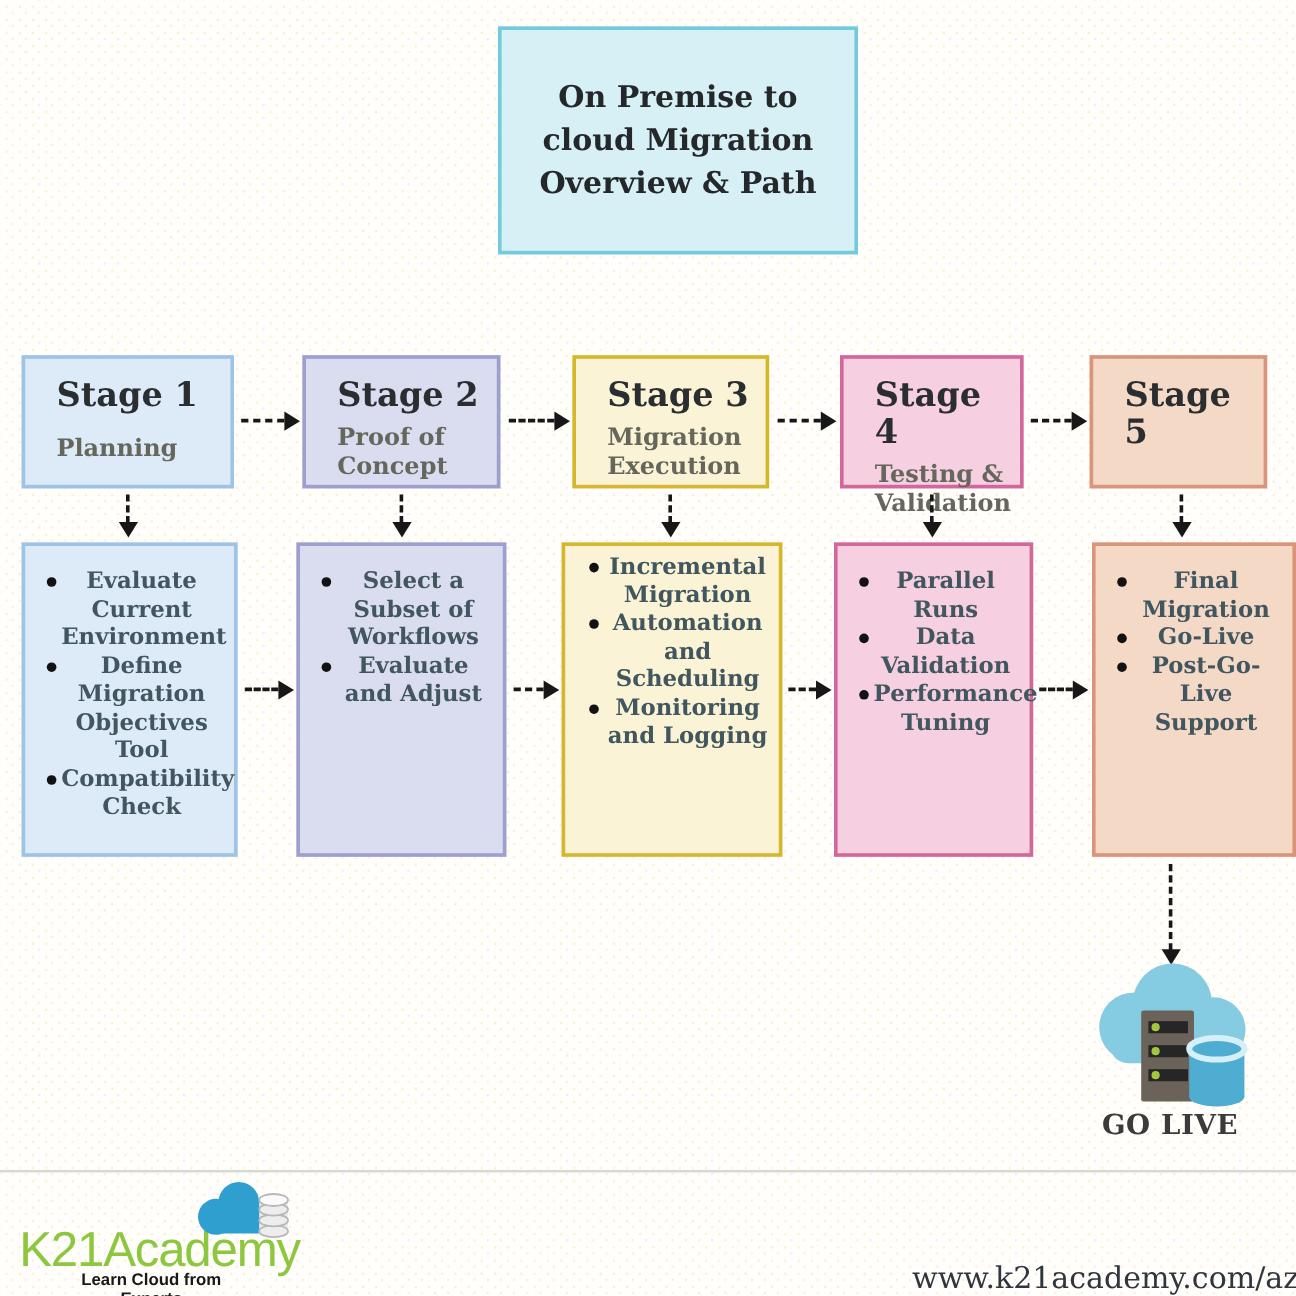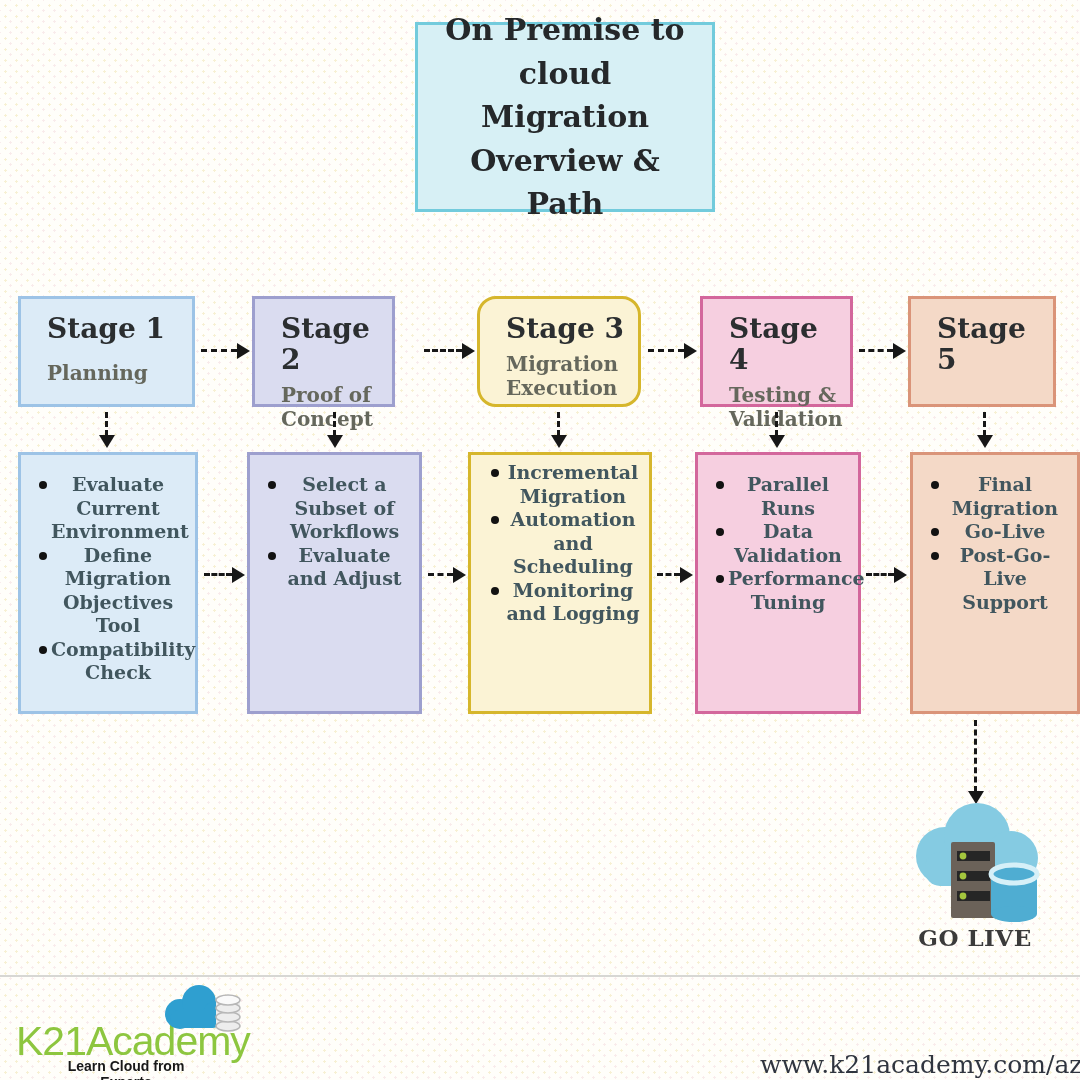--- a/index.html
+++ b/index.html
@@ -9,21 +9,21 @@
     background-color:#fffefa;
     background-image:
       radial-gradient(circle, rgba(228,210,120,.30) 1px, transparent 1.3px),
       radial-gradient(circle, rgba(226,170,185,.22) 1px, transparent 1.3px);
     background-size:11px 11px,11px 11px;
     background-position:0 0,5px 5px;
   }
   .box{position:absolute;box-sizing:border-box;border:3px solid #999;}
   
   #title-box{left:415px;top:22px;width:300px;height:190px;display:flex;align-items:center;justify-content:center;padding:10px 14px;text-align:center;}
-  #title-box .t{font-size:30px;font-weight:bold;color:#25282a;line-height:1.45;}
+  #title-box .t{font-size:25px;font-weight:bold;color:#25282a;line-height:1.45;}
   
   .stage-box{top:296px;height:111px;padding:15px 8px 0 26px;}
   .stage-name{font-size:28px;font-weight:bold;color:#2b2e30;line-height:1.1;}
   .stage-sub{font-size:20px;font-weight:bold;color:#65675c;line-height:1.22;margin-top:7px;}
   
   .detail-box{top:452px;height:262px;padding:18px 0 0 0;}
   .detail-box ul{list-style:none;margin:0;padding:0 10px 0 30px;}
   .detail-box li{position:relative;text-align:center;font-size:19px;font-weight:bold;color:#41565e;line-height:1.24;}
   .detail-box li::before{content:"";position:absolute;left:-12px;top:8px;width:8px;height:8px;border-radius:50%;background:#121212;}
   .detail-box.tight{padding-top:6px;}
@@ -55,25 +55,25 @@
 <div id="canvas">
 
   <div id="title-box" class="box" style="background: rgb(215, 240, 245); border-color: rgb(114, 203, 220);">
     <div class="t">On Premise to cloud Migration Overview &amp; Path</div>
   </div>
 
   <div class="box stage-box" style="left: 18px; width: 177px; background: rgb(220, 235, 247); border-color: rgb(157, 195, 230);">
     <div class="stage-name">Stage 1</div>
     <div class="stage-sub" style="margin-top:16px;">Planning</div>
   </div>
-  <div class="box stage-box" style="left: 252px; width: 143px; background: rgb(218, 220, 240); border-color: rgb(157, 159, 206);">
+  <div class="box stage-box" style="left: 252px; width: 165px; background: rgb(218, 220, 240); border-color: rgb(157, 159, 206);">
     <div class="stage-name">Stage 2</div>
     <div class="stage-sub">Proof of Concept</div>
   </div>
-  <div class="box stage-box" style="left: 477px; width: 164px; background: rgb(251, 243, 213); border-color: rgb(214, 182, 44); border-radius: 19px;">
+  <div class="box stage-box" style="left: 477px; width: 164px; background: rgb(251, 243, 213); border-color: rgb(214, 182, 44);">
     <div class="stage-name">Stage 3</div>
     <div class="stage-sub">Migration Execution</div>
   </div>
   <div class="box stage-box" style="left: 700px; width: 153px; background: rgb(246, 207, 224); border-color: rgb(211, 103, 156);">
     <div class="stage-name">Stage 4</div>
     <div class="stage-sub">Testing &amp; Validation</div>
   </div>
   <div class="box stage-box" style="left: 908px; width: 148px; background: rgb(244, 217, 199); border-color: rgb(218, 148, 121);">
     <div class="stage-name">Stage 5</div>
   </div>

